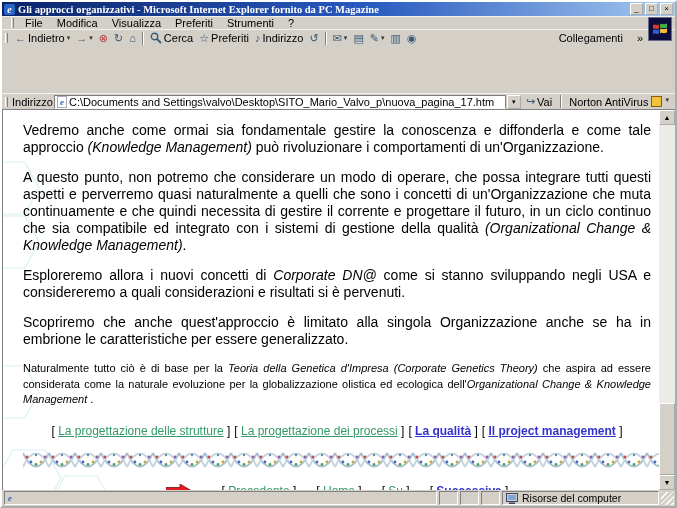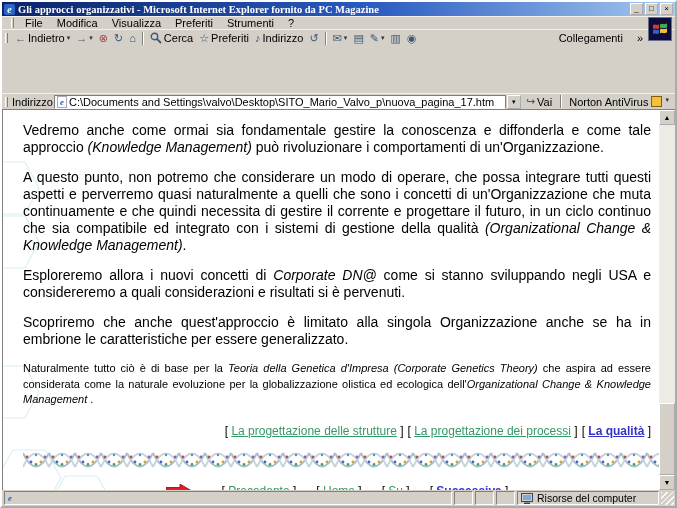--- a/index.html
+++ b/index.html
@@ -58,21 +58,21 @@
   
   .content { flex:1; display:flex; border-top:1px solid #808080; border-left:1px solid #808080; min-height:0; }
   .pagearea { flex:1; background:#fff; position:relative; overflow:hidden;
     padding:12px 8px 0 20px; }
   .hexes { position:absolute; left:-8px; top:30px; pointer-events:none; }
   .pg { position:relative; }
   p.normal { font-size:14px; line-height:17px; text-align:justify; color:#000; margin-bottom:13px; }
   p.small  { font-size:11px; line-height:15.5px; text-align:justify; color:#000; margin-bottom:16px; }
   .it { font-style:italic; }
   .topic-links { margin-top:10px; text-align:center; font-size:12px; display:flex;
-    justify-content:flex-end; gap:4px; white-space:nowrap; }
+    justify-content:center; gap:4px; white-space:nowrap; }
   .lnk { text-decoration:underline; cursor:pointer; }
   .lnk.green { color:var(--visited,#339966); }
   .lnk.blue  { color:var(--link,#3333cc);font-weight:bold; }
   .brk { color:#000; }
   .dna { margin-top:11px; display:block; }
   .bottom-nav { margin-top:13px; display:flex; align-items:center; justify-content:center;
     gap:20px; font-size:12px; }
   .bottom-nav svg { margin-right:10px; }
 
   
@@ -83,21 +83,21 @@
   .sthumb { position:absolute; left:0; right:0; bottom:0; height:72px;
     background:#d4d0c8; border:1px outset #fff; }
 
   
   .statusbar { height:16px; flex:0 0 16px; display:flex; align-items:center; gap:2px;
     padding:1px 1px 1px 2px; font-size:10.5px; }
   .pane { border:1px solid; border-color:#808080 #fff #fff #808080; height:14px;
     display:flex; align-items:center; padding:0 3px; gap:3px; }
   .pane.main { flex:1; }
   .pane.tiny { width:19px; }
-  .pane.comp { width:142px; }
+  .pane.comp { width:157px; }
   .sb-ie { font:bold italic 9px "Liberation Serif",serif; color:#2a66c8; }
   .rgrip { width:13px; height:13px;
     background:repeating-linear-gradient(135deg,#fff 0 1px,#d4d0c8 1px 4px); }
 </style>
 </head>
 <body>
 
 <div class="window">
 
   <div class="titlebar">
@@ -228,20 +228,21 @@
         <p class="normal"><span>Vedremo anche come ormai sia fondamentale gestire la conoscenza e diffonderla e come tale approccio </span><span class="it">(Knowledge Management)</span><span> può rivoluzionare i comportamenti di un'Organizzazione.</span></p>
         <p class="normal"><span>A questo punto, non potremo che considerare un modo di operare, che possa integrare tutti questi aspetti e perverremo quasi naturalmente a quelli che sono i concetti di un'Organizzazione che muta continuamente e che quindi necessita di gestire il corrente e progettare il futuro, in un ciclo continuo che sia compatibile ed integrato con i sistemi di gestione della qualità </span><span class="it">(Organizational Change &amp; Knowledge Management)</span><span>.</span></p>
         <p class="normal"><span>Esploreremo allora i nuovi concetti di </span><span class="it">Corporate DN@</span><span> come si stanno sviluppando negli USA e considereremo a quali considerazioni e risultati si è pervenuti.</span></p>
         <p class="normal"><span>Scopriremo che anche quest'approccio è limitato alla singola Organizzazione anche se ha in embrione le caratteristiche per essere generalizzato.</span></p>
         <p class="small"><span>Naturalmente tutto ciò è di base per la </span><span class="it">Teoria della Genetica d'Impresa (Corporate Genetics Theory)</span><span> che aspira ad essere considerata come la naturale evoluzione per la globalizzazione olistica ed ecologica dell'</span><span class="it">Organizational Change &amp; Knowledge Management</span><span> .</span></p>
 
         <div class="topic-links">
           <span><span class="brk">[ </span><span class="lnk green">La progettazione delle strutture</span><span class="brk"> ]</span></span>
           <span><span class="brk">[ </span><span class="lnk green">La progettazione dei processi</span><span class="brk"> ]</span></span>
           <span><span class="brk">[ </span><span class="lnk blue">La qualità</span><span class="brk"> ]</span></span>
+          <span><span class="brk">[ </span><span class="lnk blue">Il project management</span><span class="brk"> ]</span></span>
         </div>
 
         <svg class="dna" width="645" height="22">
           <defs>
             <pattern id="dna" width="26" height="22" patternUnits="userSpaceOnUse">
               <path d="M0,4 C8,22 18,22 26,4" fill="none" stroke="#a9c0d1" stroke-width="2"></path>
               <path d="M0,18 C8,0 18,0 26,18" fill="none" stroke="#c6d4de" stroke-width="2"></path>
               <circle cx="4" cy="8" r="1.4" fill="#c54b4b"></circle>
               <circle cx="8" cy="13" r="1.4" fill="#4a68c0"></circle>
               <circle cx="13" cy="15.5" r="1.4" fill="#49a04d"></circle>

